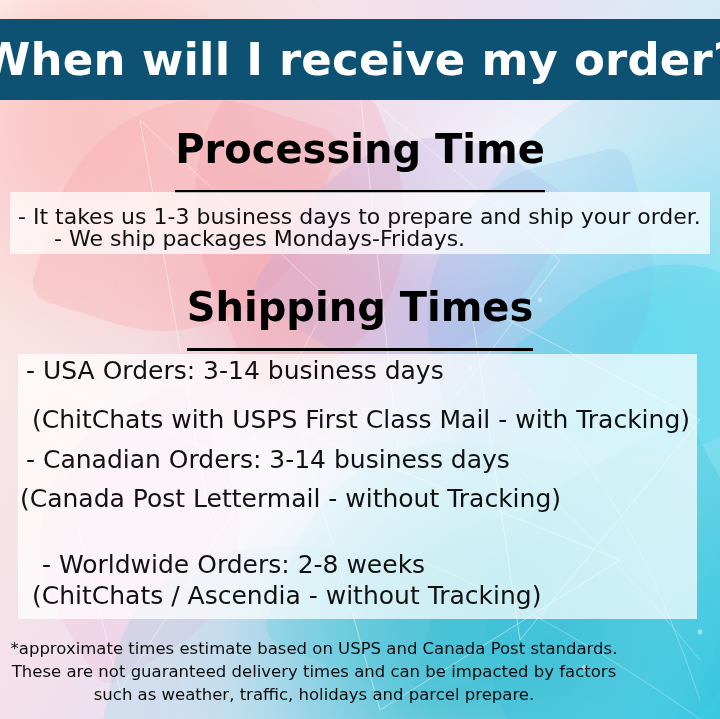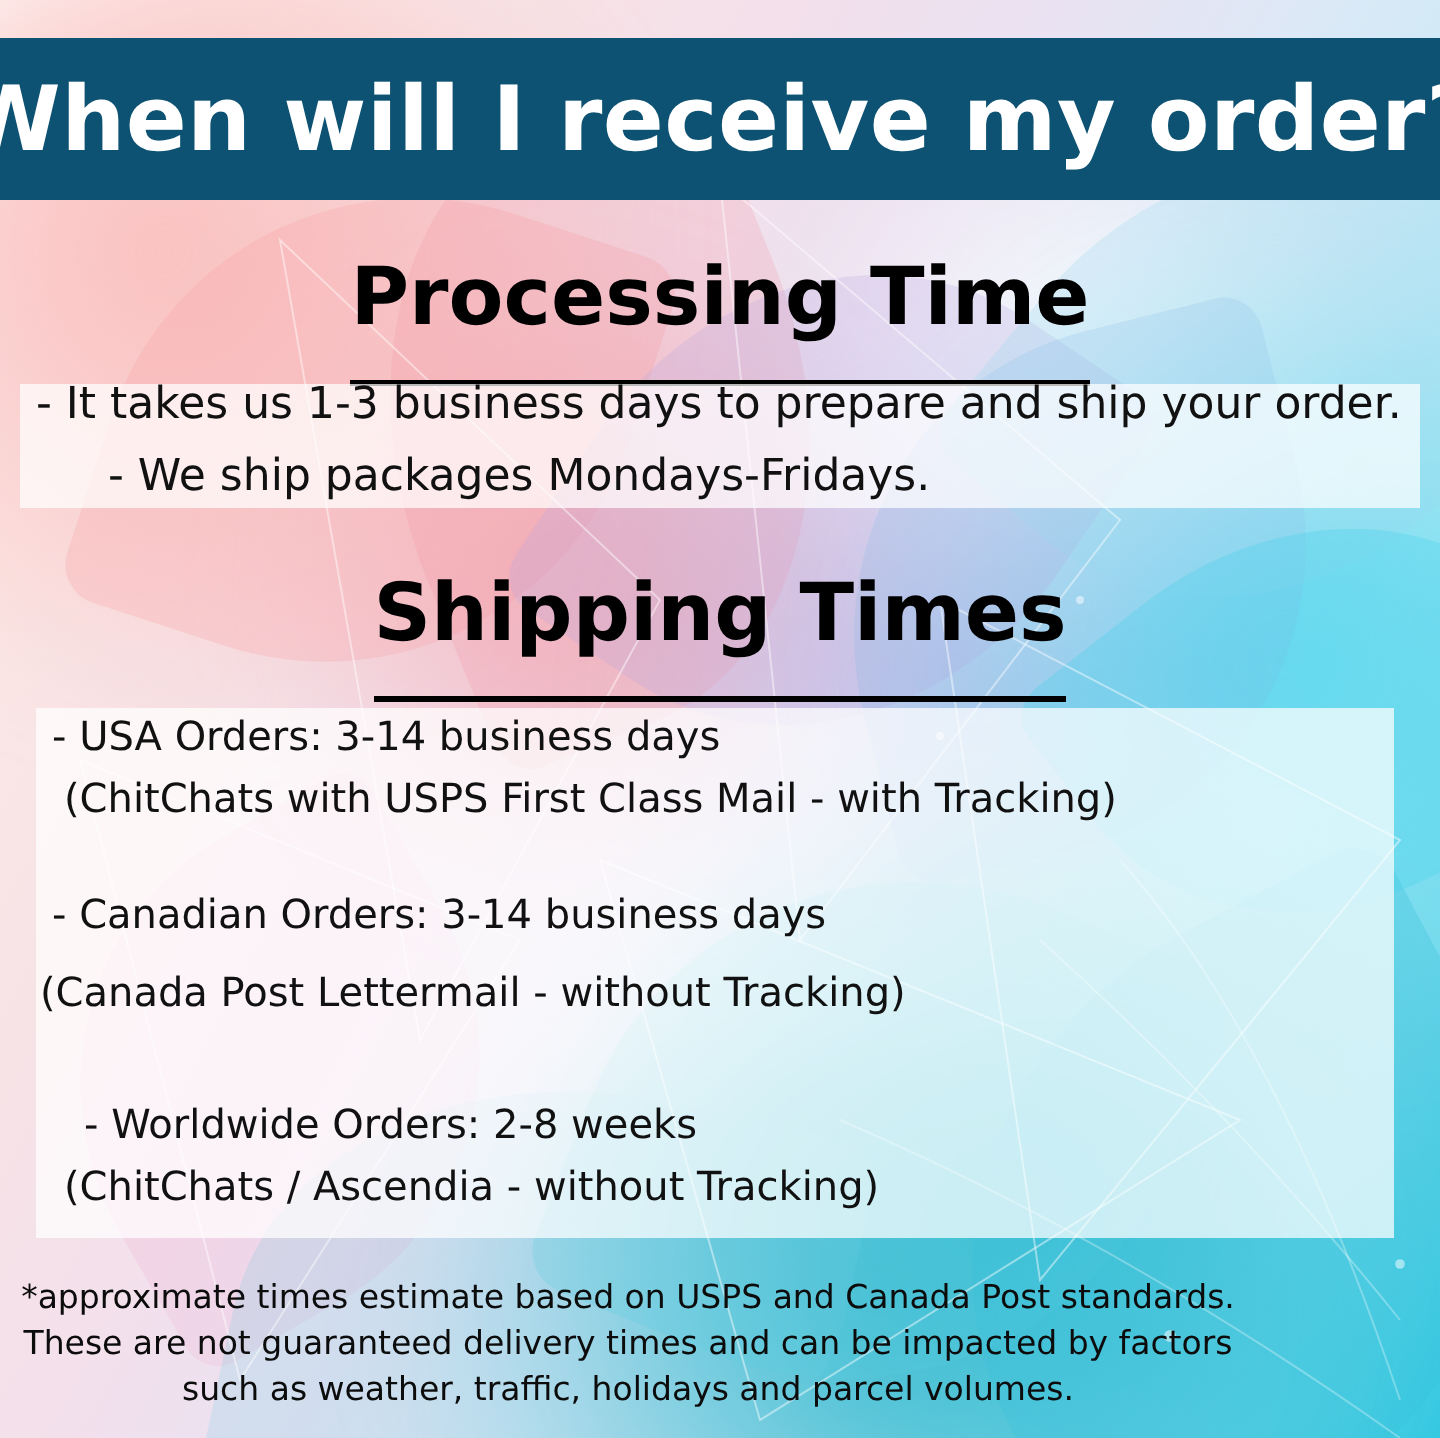--- a/index.html
+++ b/index.html
@@ -157,27 +157,27 @@
 
   .body-line {
     position: absolute;
     color: #111111;
     font-size: 22px;
     font-family: "DejaVu Sans", sans-serif;
     white-space: nowrap;
   }
 
   
-  #proc-line-1 { left: 18px; top: 190px; text-align: center; }
+  #proc-line-1 { left: 18px; top: 204px; text-align: center; }
   #proc-line-2 { left: 18px; top: 226px; margin-left: 36px; }
 
   
-  .ship-line { font-size: 20px; }
+  .ship-line { font-size: 25px; }
   #ship-usa-1   { left: 26px; top: 356px; }
-  #ship-usa-2   { left: 32px; top: 387px; }
+  #ship-usa-2   { left: 32px; top: 405px; }
   #ship-can-1   { left: 26px; top: 445px; }
   #ship-can-2   { left: 20px; top: 484px; }
   #ship-wld-1   { left: 42px; top: 550px; }
   #ship-wld-2   { left: 32px; top: 581px; }
 
   
   .footnote {
     position: absolute;
     left: 0;
     top: 637px;
@@ -262,16 +262,16 @@
 
   <div class="body-line ship-line" id="ship-can-1">- Canadian Orders: 3-14 business days</div>
   <div class="body-line ship-line" id="ship-can-2">(Canada Post Lettermail - without Tracking)</div>
 
   <div class="body-line ship-line" id="ship-wld-1">- Worldwide Orders: 2-8 weeks</div>
   <div class="body-line ship-line" id="ship-wld-2">(ChitChats / Ascendia - without Tracking)</div>
 
   <div class="footnote">
     <div>*approximate times estimate based on USPS and Canada Post standards.</div>
     <div>These are not guaranteed delivery times and can be impacted by factors</div>
-    <div>such as weather, traffic, holidays and parcel volumes.</div>
+    <div>such as weather, traffic, holidays and parcel prepare.</div>
   </div>
 
 </div>
 
 </body></html>

